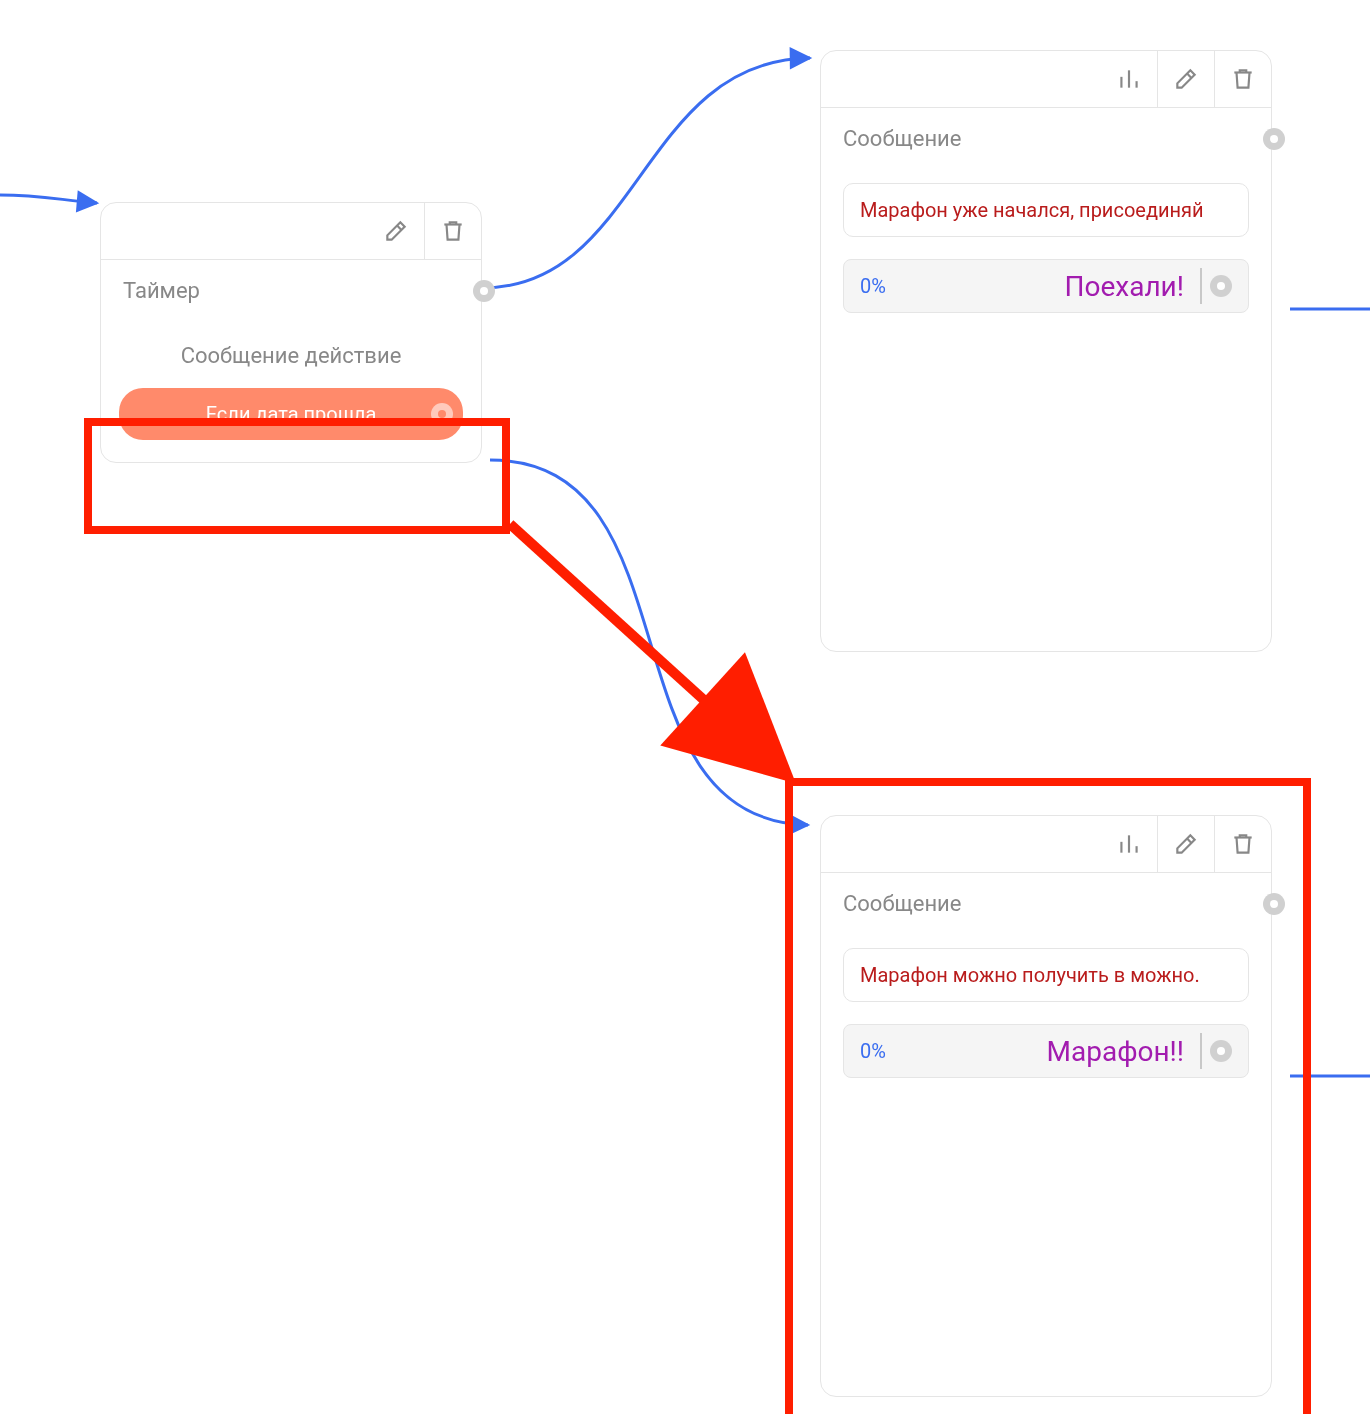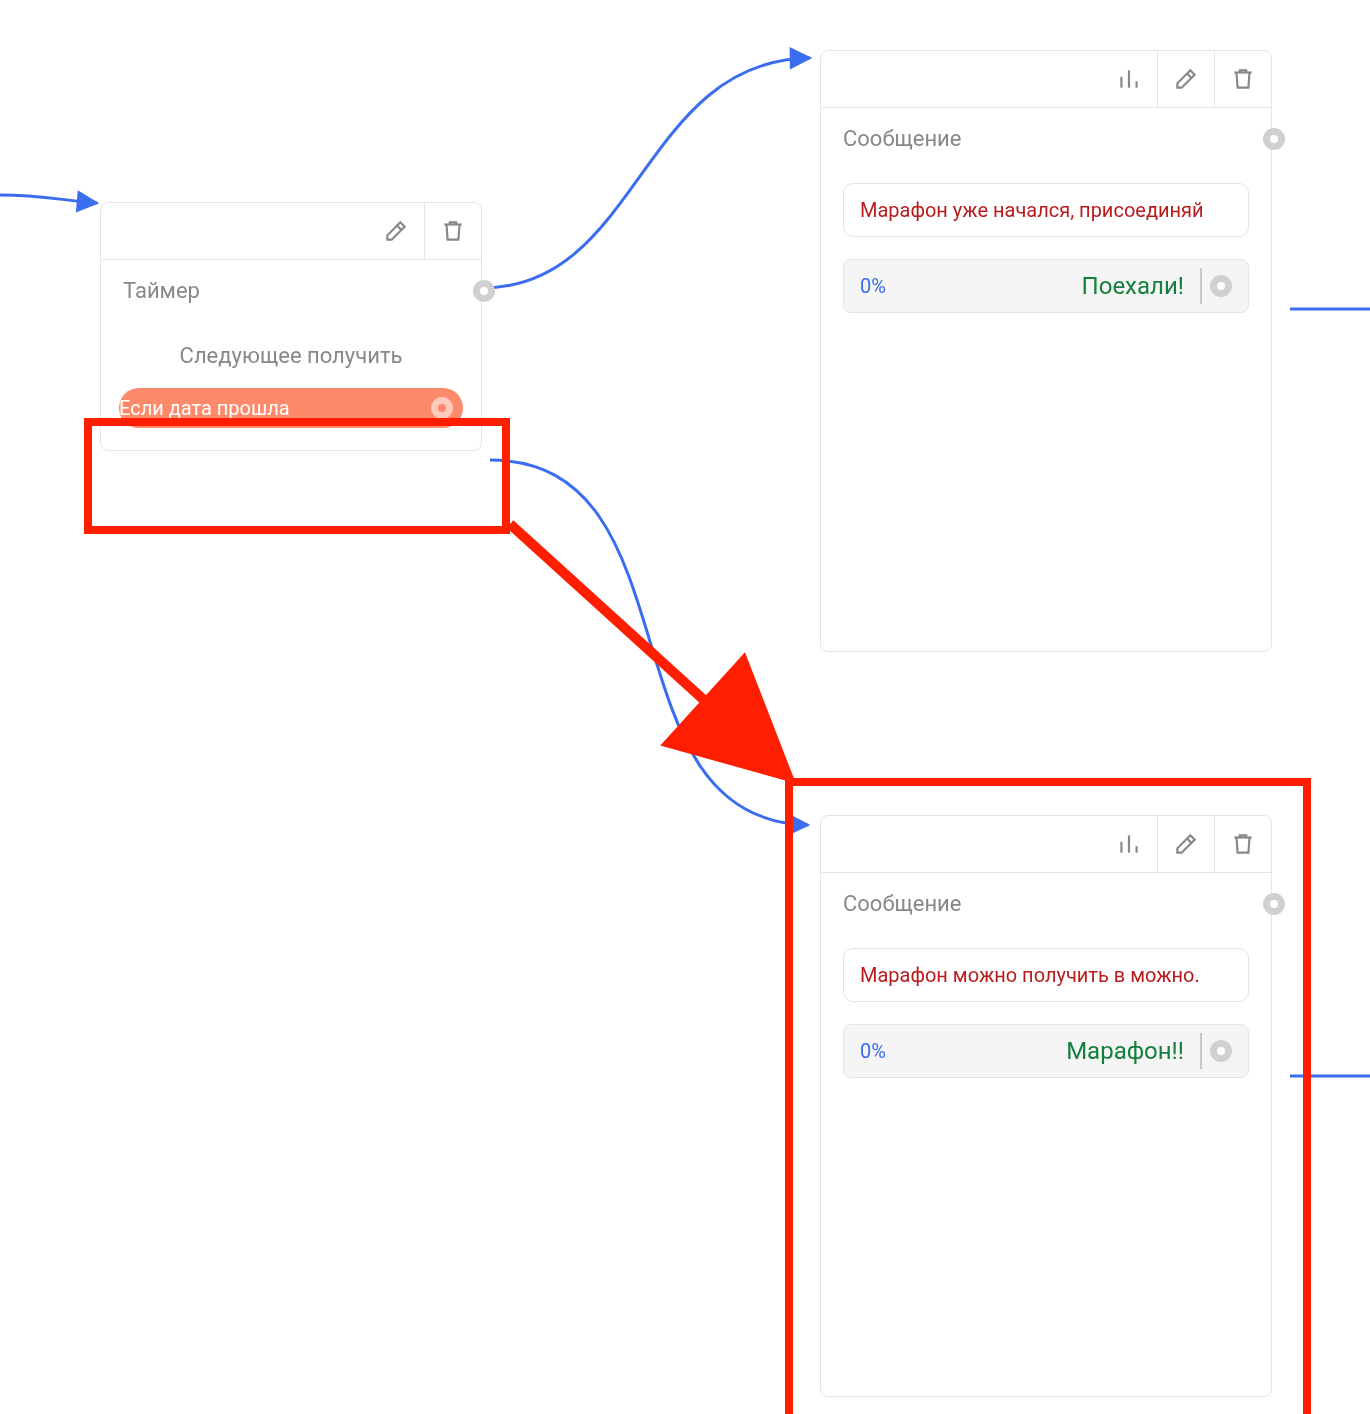--- a/index.html
+++ b/index.html
@@ -1,36 +1,36 @@
 <!DOCTYPE html>
 <html><head>
 <meta charset="utf-8">
 <style>
 html,body{margin:0;padding:0;width:1370px;height:1414px;background:#fff;font-family:-apple-system,BlinkMacSystemFont,"Segoe UI",Roboto,Helvetica,Arial,sans-serif;position:relative;overflow:hidden}
 .canvas{position:relative;width:1370px;height:1414px}
 svg.wires{position:absolute;left:0;top:0;width:1370px;height:1414px;pointer-events:none}
-.node{position:absolute;background:#fff;border:1px solid #e5e5e5;border-radius:8px;box-shadow:0 0 0 0 transparent}
+.node{position:absolute;background:#fff;border:1px solid #e5e5e5;border-radius:16px;box-shadow:0 0 0 0 transparent}
 .node-toolbar{display:flex;justify-content:flex-end;border-bottom:1px solid #e5e5e5}
 .tbtn{width:56px;height:56px;display:flex;align-items:center;justify-content:center;border-left:1px solid #e5e5e5;cursor:pointer;color:#888}
 .tbtn:first-child{border-left:none}
 .tbtn svg{width:26px;height:26px;stroke:#888;fill:none;stroke-width:2}
 .section-head{display:flex;align-items:center;justify-content:space-between;padding:18px 22px;color:#888;font-size:22px}
 .port{width:22px;height:22px;border-radius:50%;background:#d0d0d0;display:inline-flex;align-items:center;justify-content:center}
 .port::after{content:"";width:8px;height:8px;border-radius:50%;background:#fff}
 .port-out{position:absolute;right:-14px}
 .body{padding:14px 22px 24px}
 .bubble{border:1px solid #e5e5e5;border-radius:10px;padding:14px 16px;color:#b91c1c;font-size:20px;white-space:nowrap;overflow:hidden;text-overflow:ellipsis}
 .btnrow{position:relative;display:flex;align-items:center;margin-top:22px;border:1px solid #e5e5e5;border-radius:8px;background:#f5f5f5;height:52px;padding:0 16px}
 .btnrow .pct{color:#3a6df0;font-size:20px}
-.btnrow .lbl{margin-left:auto;color:#15803d;font-size:24px;padding-right:10px}
+.btnrow .lbl{margin-left:auto;color:#a21caf;font-size:28px;padding-right:10px}
 .btnrow .sep{width:2px;height:36px;background:#c8c8c8;margin:0 8px 0 6px}
 .btnrow .mini-port{width:22px;height:22px;border-radius:50%;background:#d0d0d0;display:inline-flex;align-items:center;justify-content:center}
 .btnrow .mini-port::after{content:"";width:8px;height:8px;border-radius:50%;background:#fff}
 .timer-desc{color:#888;font-size:22px;text-align:center;line-height:1.5;padding:18px 10px 4px}
-.pill{position:relative;margin:12px 18px 22px;background:#ff8a6b;color:#fff;border-radius:24px;height:40px;display:flex;align-items:center;font-size:20px}
+.pill{position:relative;margin:12px 18px 22px;background:#ff8a6b;color:#fff;border-radius:24px;height:52px;display:flex;align-items:center;justify-content:center;font-size:20px}
 .pill .pill-port{position:absolute;right:10px;width:22px;height:22px;border-radius:50%;background:rgba(255,255,255,.55);display:flex;align-items:center;justify-content:center}
 .pill .pill-port::after{content:"";width:8px;height:8px;border-radius:50%;background:#ff8a6b}
 .hl{position:absolute;border:8px solid #ff1e00;pointer-events:none}
 .hl.covered{z-index:3}
 </style>
 </head>
 <body>
 <div class="canvas">
 
 <svg class="wires">
@@ -64,21 +64,21 @@
             <path d="M9 6V4h6v2"></path>
             <path d="M6 6l1 14h10l1-14"></path>
           </svg>
     </div>
   </div>
   <div class="section-head" style="position:relative">
     <span>Таймер</span>
     <span class="port port-out" style="top:20px"></span>
   </div>
   <div class="timer-desc">
-    <div>Следующее получить</div>
+    <div>Сообщение действие</div>
   </div>
   <div class="pill">
     <span>Если дата прошла</span>
     <span class="pill-port"></span>
   </div>
 </div>
 
 <div class="node" style="left:820px;top:50px;width:450px;height:600px">
   <div class="node-toolbar">
     <div class="tbtn">

